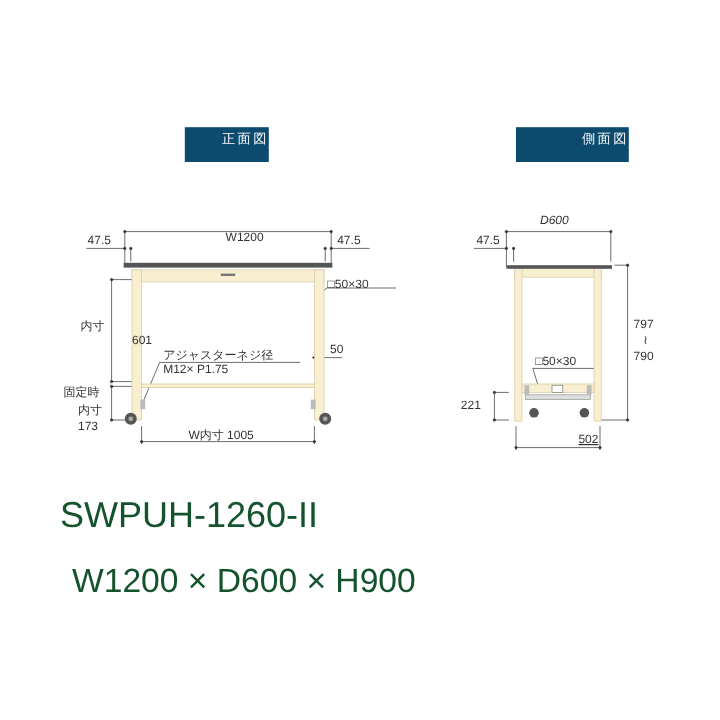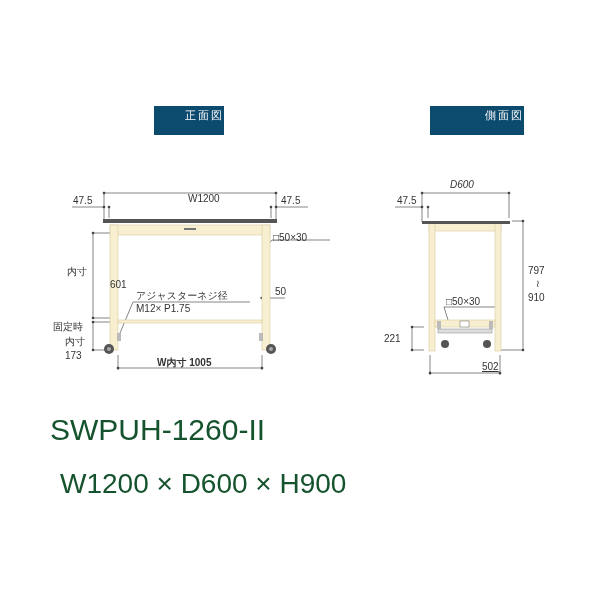--- a/index.html
+++ b/index.html
@@ -135,25 +135,25 @@
 <div class="dim" style="left:281px;top:195px;">47.5</div>
 <div class="dim" style="left:67px;top:265px;">内寸</div>
 <div class="dim" style="left:67px;top:279px;margin-left:43px;">601</div>
 <div class="dim" style="left:273px;top:232px;">□50×30</div>
 <div class="dim" style="left:275px;top:286px;">50</div>
 <div class="dim" style="left:136px;top:289px;">アジャスターネジ径</div>
 <div class="dim" style="left:136px;top:303px;">M12× P1.75</div>
 <div class="dim" style="left:53px;top:320px;">固定時</div>
 <div class="dim" style="left:65px;top:335px;">内寸</div>
 <div class="dim" style="left:65px;top:350px;">173</div>
-<div class="dim" style="left:157px;top:356px;font-weight:bold;">W内寸 1005</div>
+<div class="dim" style="left:157px;top:356px;">W内寸 1005</div>
 
 <div class="dim" style="left:450px;top:179px;font-style:italic;">D600</div>
 <div class="dim" style="left:397px;top:195px;">47.5</div>
 <div class="dim" style="left:528px;top:265px;">797</div>
 <div class="dim" style="left:536px;top:278px;">≀</div>
-<div class="dim" style="left:528px;top:292px;">910</div>
+<div class="dim" style="left:528px;top:292px;">790</div>
 <div class="dim" style="left:446px;top:296px;">□50×30</div>
 <div class="dim" style="left:384px;top:333px;">221</div>
 <div class="dim" style="left:482px;top:361px;text-decoration:underline;">502</div>
 
 <div class="model" style="left:50px;top:413px;font-size:30px;">SWPUH-1260-II</div>
 <div class="model" style="left:60px;top:452px;font-size:28px;margin-top:16px;">W1200 × D600 × H900</div>
 
 </body></html>

